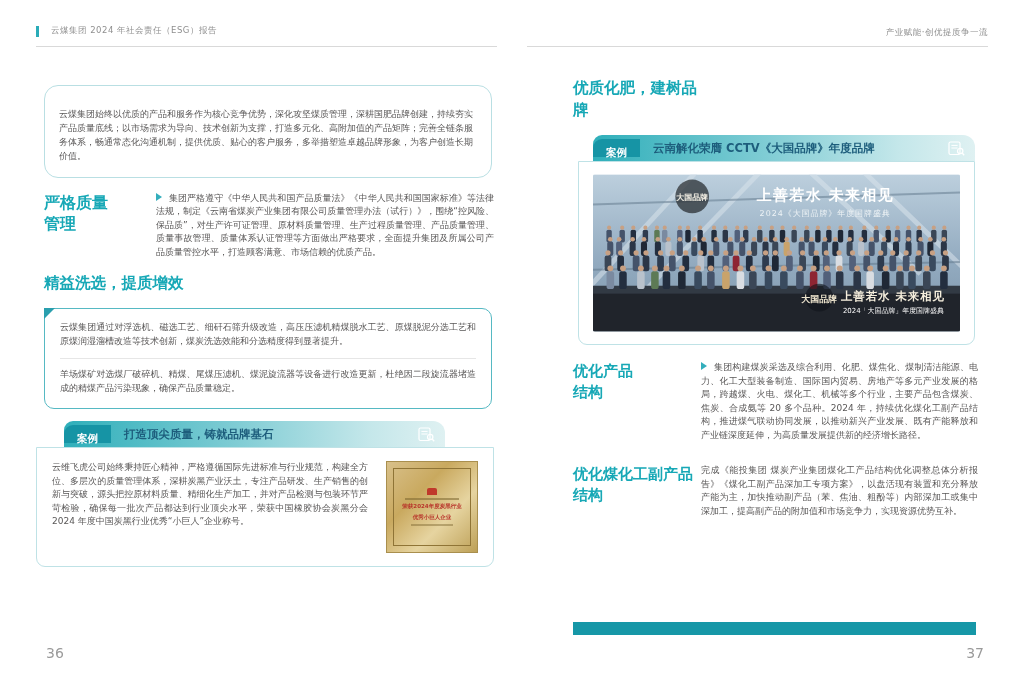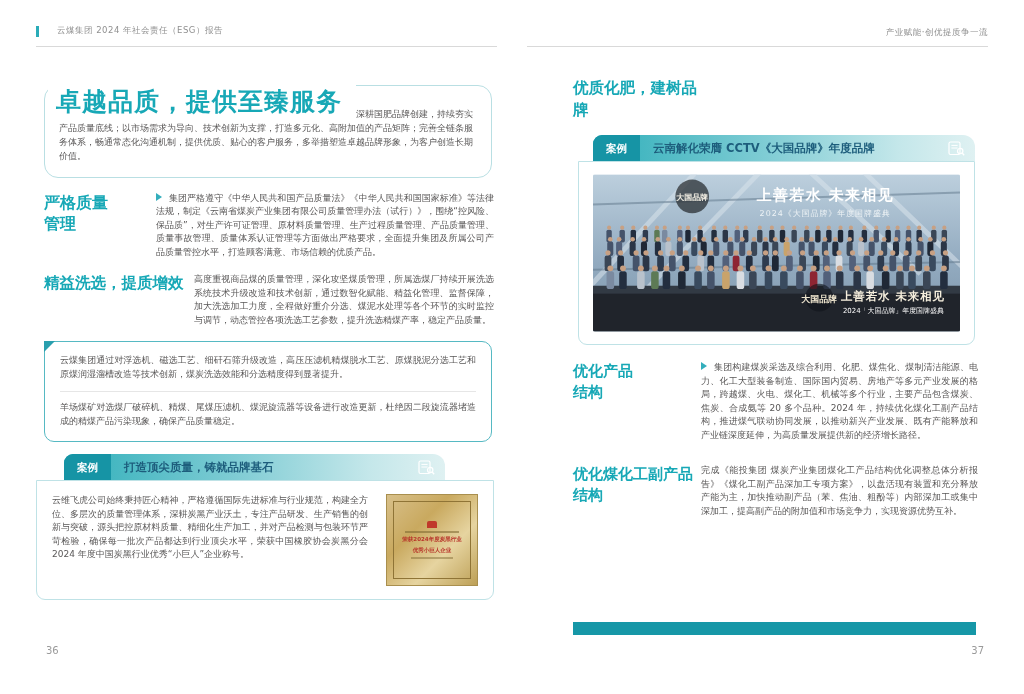--- a/index.html
+++ b/index.html
@@ -3,21 +3,21 @@
 <meta charset="utf-8">
 <style>
   * { margin:0; padding:0; box-sizing:border-box; }
   html,body { width:1024px; height:694px; }
   body {
     position:relative; background:#ffffff;
     font-family:"DejaVu Sans","Liberation Sans",sans-serif;
     color:#595757; overflow:hidden;
   }
   
-  .hdr-left { position:absolute; left:36px; top:25px; display:flex; align-items:center; gap:18px;text-align:right; }
+  .hdr-left { position:absolute; left:36px; top:25px; display:flex; align-items:center; gap:12px;text-align:right; }
   .hdr-bar { width:3px; height:11px; background:#2aacb8; }
   .hdr-text { font-size:8.5px; color:#8f8f8f; letter-spacing:0.5px; }
   .hdr-right { position:absolute; right:36px; top:27px; font-size:8.5px; color:#8f8f8f; letter-spacing:0.5px; }
   .hairline { position:absolute; top:46px; height:1px; background:#d9d9d9; }
   .hairline.l { left:36px; width:461px; }
   .hairline.r { left:527px; width:461px; }
   
   .col { position:absolute; top:68px; }
   .col.left { left:36px; width:458px; }
   .col.right { left:560px; width:418px; }
@@ -40,21 +40,21 @@
     border:1.5px solid #56b9c3; border-radius:10px; padding:3px 15px; }
   .hl-corner { position:absolute; top:-1px; left:-1px; width:0; height:0;
     border-top:11px solid #2a9fae; border-right:11px solid transparent; }
   .hl-p { padding:9px 0 10px; border-bottom:1px solid #e6e6e6; }
   .hl-p:last-child { border-bottom:none; }
   
   .case-bar { height:26px; display:flex; align-items:center;
     background:linear-gradient(90deg,#2fafba 0%,#7fccd4 45%,#c4e7ea 80%,#dff1f2 100%);
     border-radius:9px 12px 0 0; }
   .case-tag { background:#1694a5; color:#fff; font-size:10.5px; font-weight:bold;
-    padding:0 13px; height:26px; line-height:26px; border-radius:9px 0 0 0; flex:none; }
+    padding:0 13px; height:18px; line-height:26px; border-radius:9px 0 0 0; flex:none; }
   .case-title { margin-left:13px; font-size:11.5px; font-weight:bold; color:#1d5d7c; }
   .case-icon { margin-left:auto; margin-right:10px; display:flex; }
   .case-body { border:1.5px solid #bfe2e6; border-radius:0 0 9px 9px; background:#fff; }
   
   .case.l { margin-top:12px; }
   .case.l .case-bar { margin-left:28px; width:381px; }
   .case.l .case-body { padding:13px 15px; display:flex; gap:18px; }
   .case.l .case-text { flex:1; }
   
   .cert { flex:none; width:92px; height:92px; align-self:center;
@@ -76,55 +76,53 @@
   .r-row { display:flex; margin-left:13px; }
   .r-label { width:128px; flex:none; font-size:15px; font-weight:bold; color:#17a8b6;
     line-height:1.4; white-space:pre-line; }
   .r-label.single { font-size:15.5px; }
   .r-body { flex:1; }
   .row1 { margin-top:10px; }
   .row2 { margin-top:16px; }
   .row3 { margin-top:22px; }
   
   .teal-bar { position:absolute; left:573px; top:622px; width:403px; height:13px; background:#1697a7; }
-  .pageno { position:absolute; top:645px; font-size:10px; color:#9a9a9a; }
+  .pageno { position:absolute; top:645px; font-size:14px; color:#9a9a9a; }
   .pageno.l { left:46px; }
   .pageno.r { right:40px; }
 </style>
 </head>
 <body>
 
 <div class="hdr-left">
   <span class="hdr-bar"></span>
   <span class="hdr-text">云煤集团 2024 年社会责任（ESG）报告</span>
 </div>
 <div class="hdr-right hdr-text">产业赋能·创优提质争一流</div>
 <div class="hairline l"></div>
 <div class="hairline r"></div>
 
 <div class="col left">
 
   <div class="intro-wrap">
     <div class="intro-box">
       <div class="body-txt" style="line-height:1.55;">云煤集团始终以优质的产品和服务作为核心竞争优势，深化攻坚煤质管理，深耕国肥品牌创建，持续夯实产品质量底线；以市场需求为导向、技术创新为支撑，打造多元化、高附加值的产品矩阵；完善全链条服务体系，畅通常态化沟通机制，提供优质、贴心的客户服务，多举措塑造卓越品牌形象，为客户创造长期价值。</div>
     </div>
-    <div class="page-title">卓越品质，提供至臻服务</div>
   </div>
 
   <div class="l-row">
     <div class="sec-label l-label1">严格质量
 管理</div>
     <div class="l-body body-txt">
       <span class="tri-icon"></span><span>集团严格遵守《中华人民共和国产品质量法》《中华人民共和国国家标准》等法律法规，制定《云南省煤炭产业集团有限公司质量管理办法（试行）》，围绕“控风险、保品质”，对生产许可证管理、原材料质量管理、生产过程质量管理、产品质量管理、质量事故管理、质量体系认证管理等方面做出严格要求，全面提升集团及所属公司产品质量管控水平，打造顾客满意、市场信赖的优质产品。</span>
     </div>
   </div>
 
   <div class="l-row">
     <div class="sec-label l-label2">精益洗选，提质增效</div>
-    <div class="l-body body-txt">高度重视商品煤的质量管理，深化攻坚煤质管理，所属选煤厂持续开展洗选系统技术升级改造和技术创新，通过数智化赋能、精益化管理、监督保障，加大洗选加工力度，全程做好重介分选、煤泥水处理等各个环节的实时监控与调节，动态管控各项洗选工艺参数，提升洗选精煤产率，稳定产品质量。</div>
   </div>
 
   <div class="hl-box">
     <div class="hl-corner"></div>
     <div class="hl-p body-txt">云煤集团通过对浮选机、磁选工艺、细矸石筛升级改造，高压压滤机精煤脱水工艺、原煤脱泥分选工艺和原煤润湿溜槽改造等技术创新，煤炭洗选效能和分选精度得到显著提升。</div>
     <div class="hl-p body-txt">羊场煤矿对选煤厂破碎机、精煤、尾煤压滤机、煤泥旋流器等设备进行改造更新，杜绝因二段旋流器堵造成的精煤产品污染现象，确保产品质量稳定。</div>
   </div>
 
   <div class="case l">
     <div class="case-bar">

